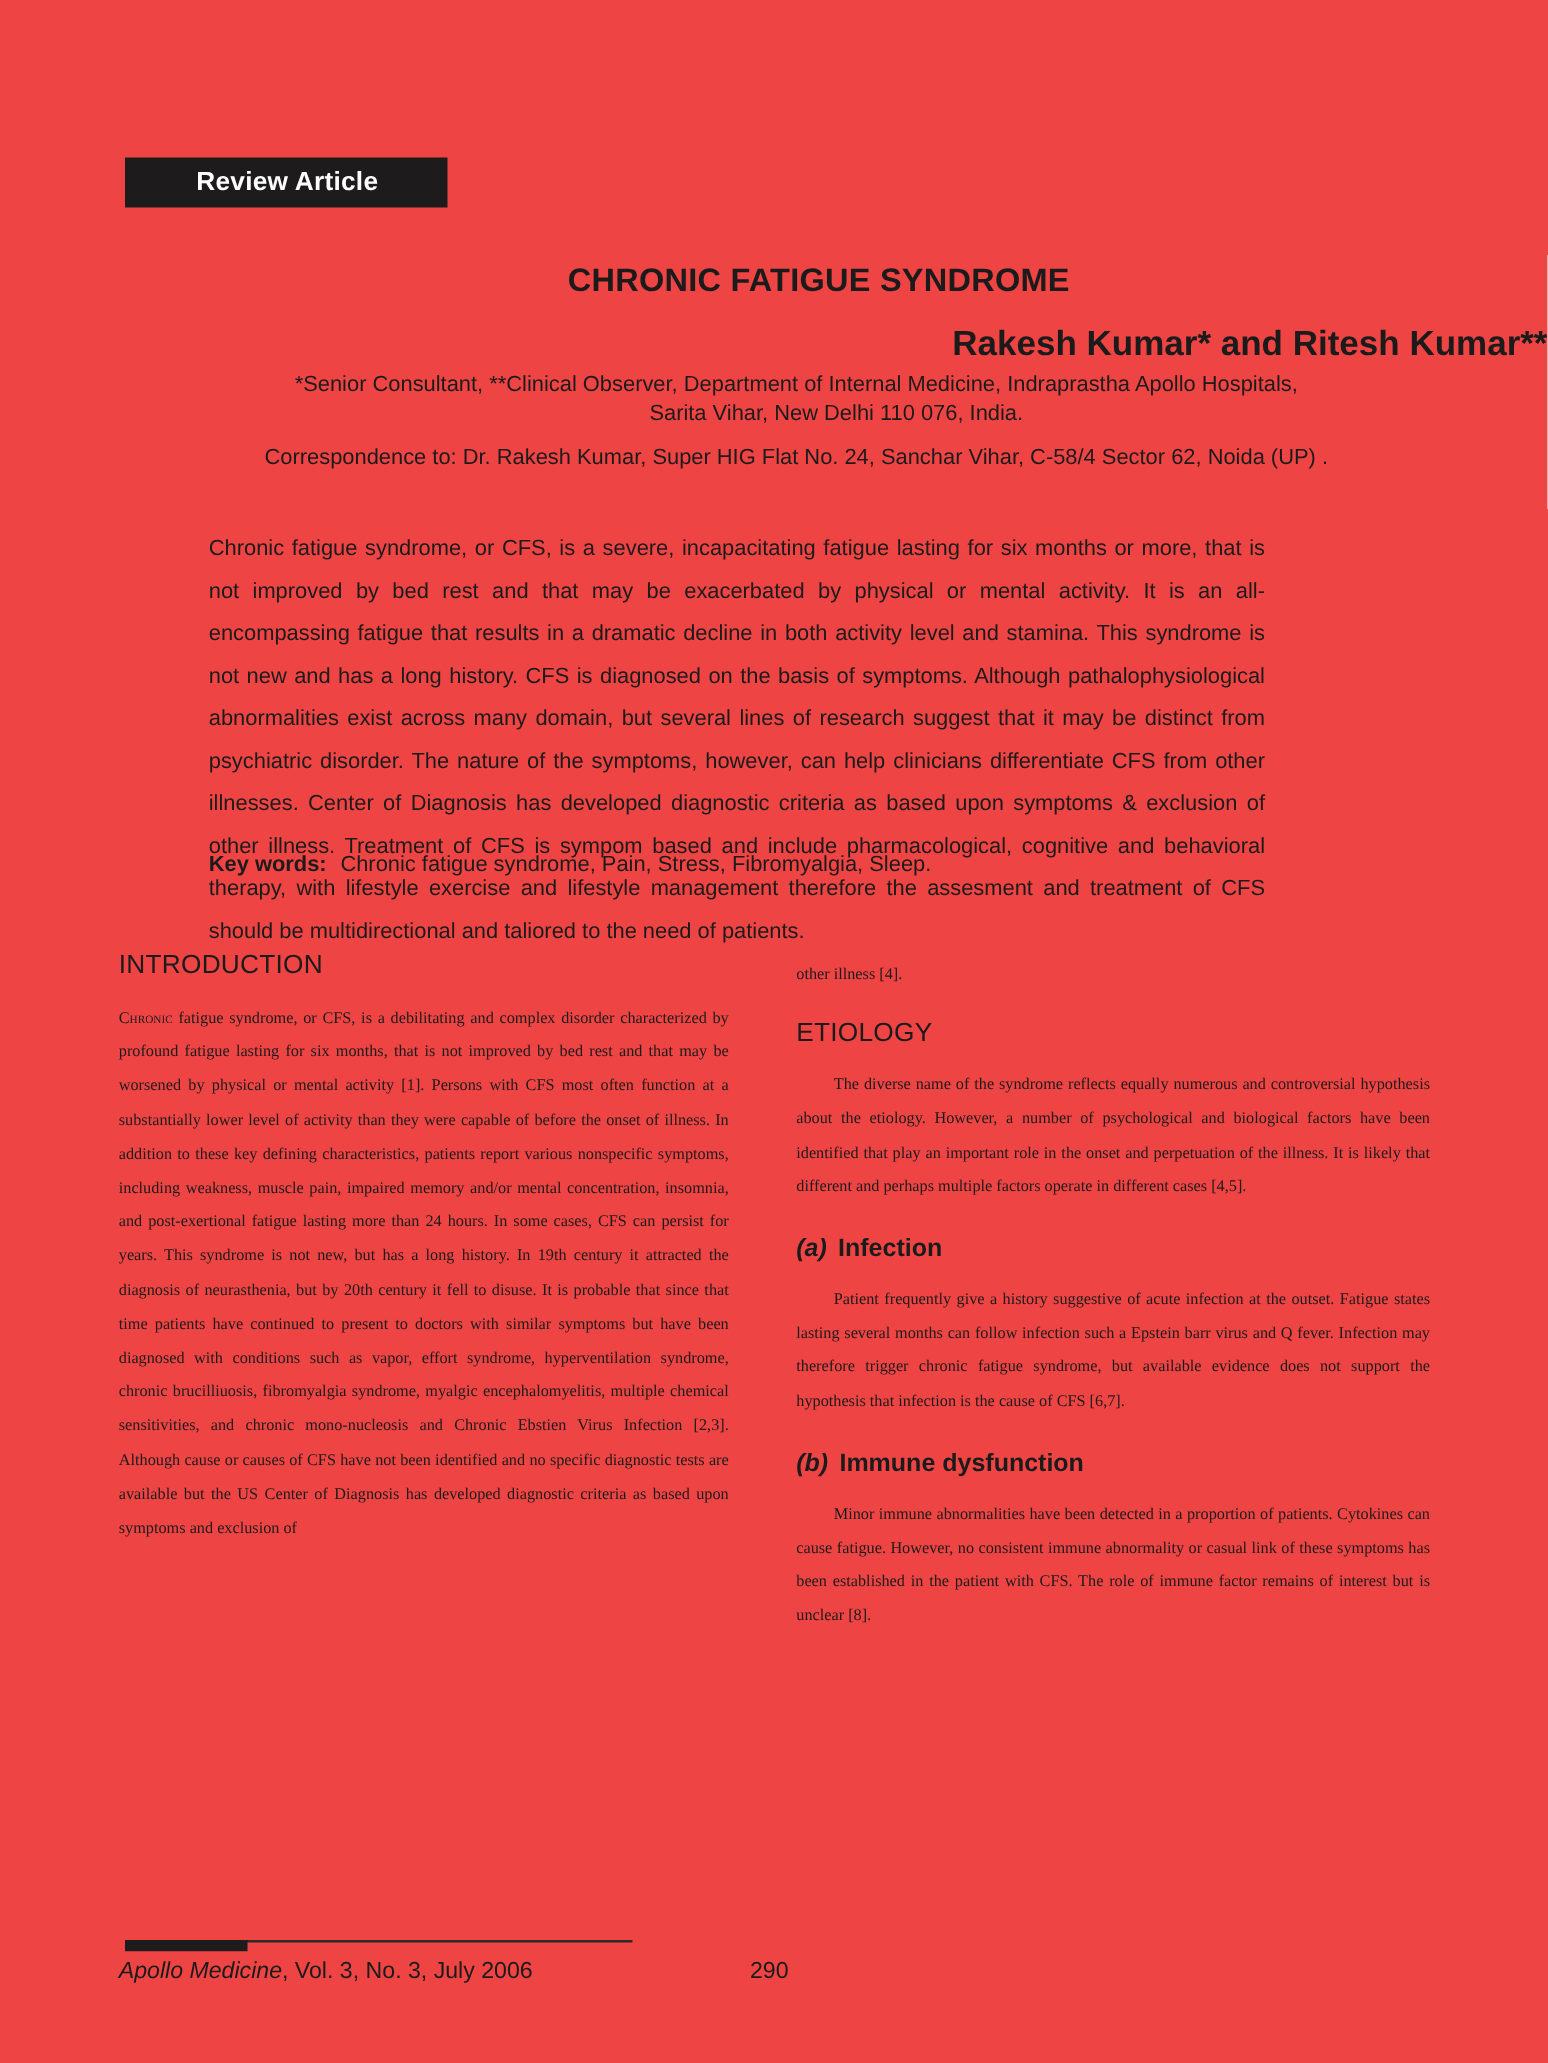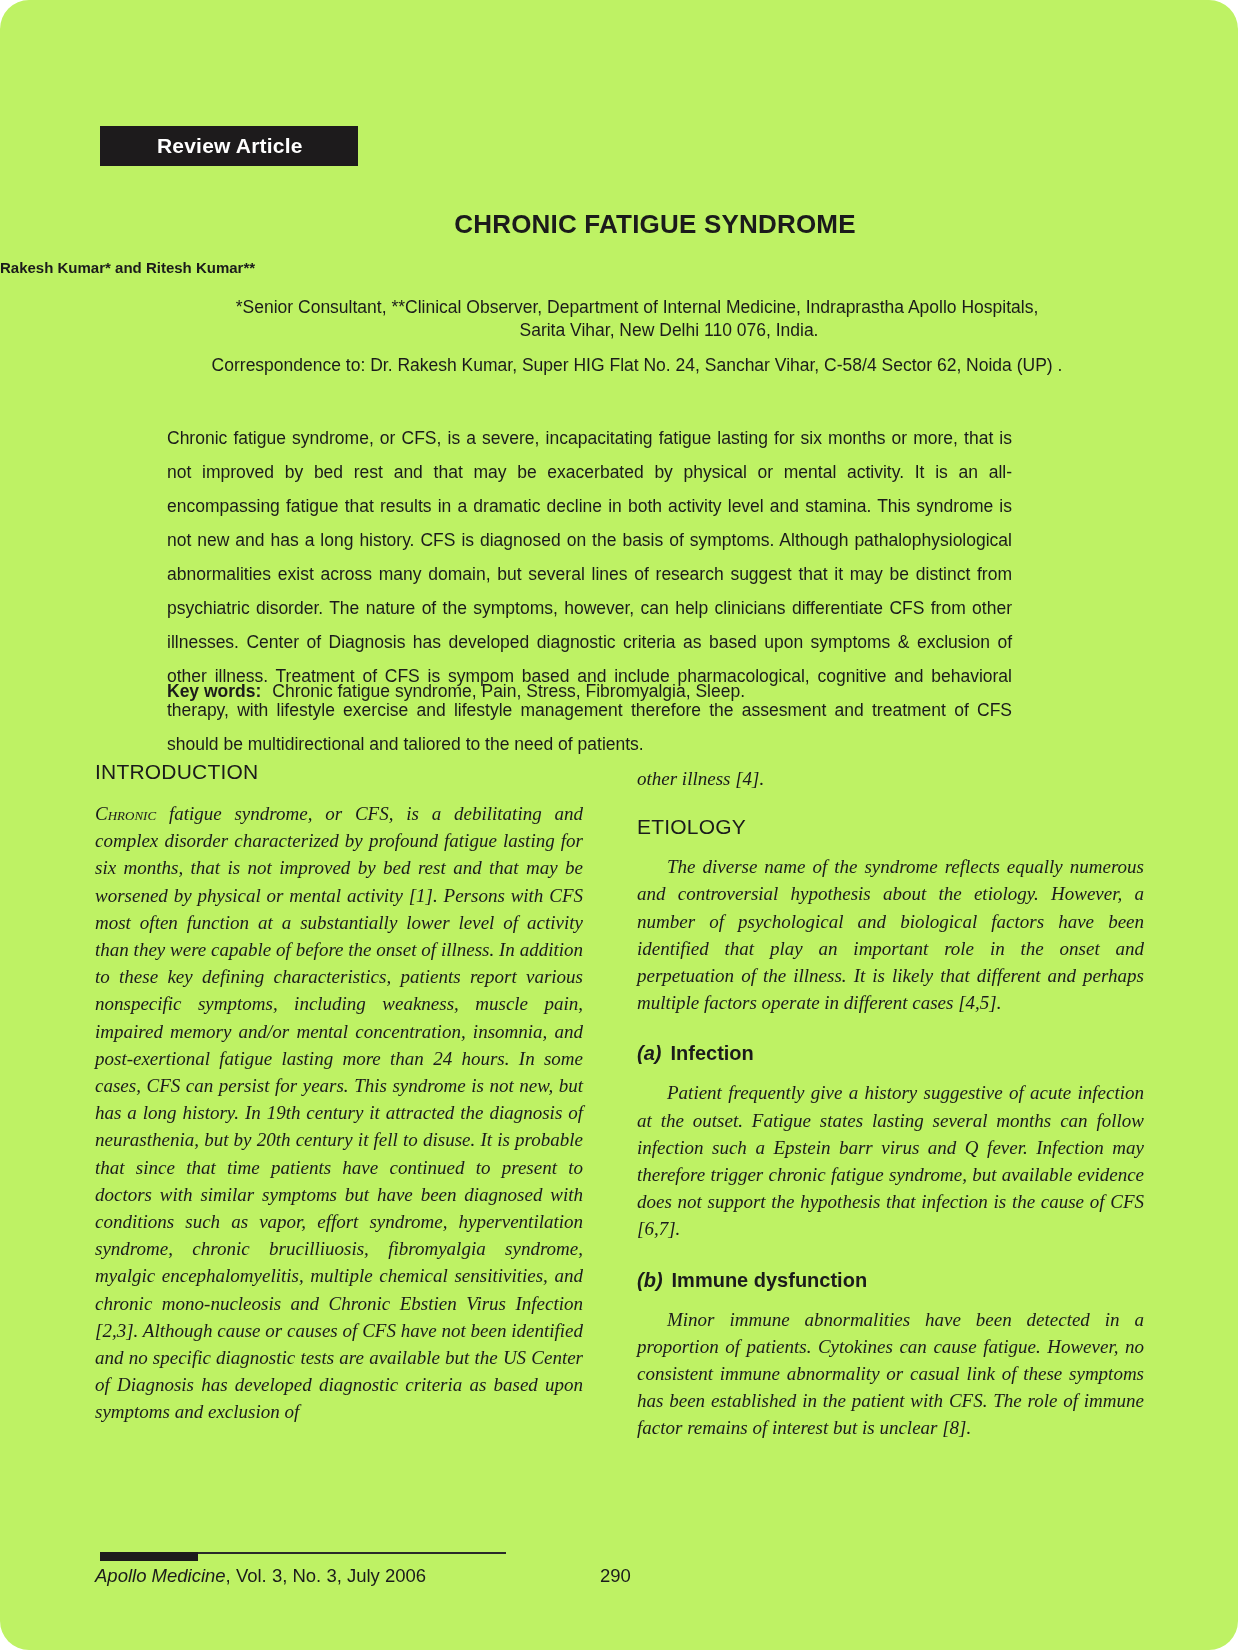--- a/index.html
+++ b/index.html
@@ -1,24 +1,23 @@
 <!DOCTYPE html>
 <html><head>
 <meta charset="utf-8">
 <style>
   html, body { margin: 0; padding: 0; background: #ffffff; }
   .page {
     position: relative;
     width: 1238px;
     height: 1650px;
-    background: #bef264;
+    background: #ef4444;
     color: #1b1b1b;
     font-family: "Liberation Sans", sans-serif;
     overflow: hidden;
-    border-radius: 29px;
   }
   .badge {
     position: absolute;
     left: 100px; top: 126px;
     width: 258px; height: 40px;
     background: #1d1b1c;
     color: #ffffff;
     font-weight: bold;
     font-size: 21px;
     line-height: 40px;
@@ -32,22 +31,22 @@
     margin: 0;
     text-align: center;
     font-size: 26px;
     font-weight: bold;
     letter-spacing: 0.2px;
     padding-left: 36px;
   }
   .authors {
     position: absolute;
     left: 0; top: 259px; width: 100%;
-    text-align: left;
-    font-size: 15px;
+    text-align: right;
+    font-size: 28px;
     font-weight: bold;
   }
   .centerline {
     position: absolute;
     left: 18px; width: 100%;
     text-align: center;
     font-size: 17.5px;
   }
   .affil-1 { top: 297px; }
   .affil-2 { top: 320px; margin-left: 32px; }
@@ -81,25 +80,24 @@
     letter-spacing: 0.2px;
   }
   .col h3 {
     font-family: "Liberation Sans", sans-serif;
     font-size: 20px;
     font-weight: bold;
     margin: 26px 0 0 0;
   }
   .sec-label { font-style: italic; margin-right: 9px; }
   .body-text {
-    font-size: 19px;
+    font-size: 13px;
     line-height: 27.2px;
     text-align: justify;
     margin: 0;
-    font-style: italic;
   }
   .intro-para { margin-top: 16px; }
   .sc { font-variant: small-caps; }
   .carry { margin: 5px 0 0 0; text-align: left; }
   .col-right h2 { margin-top: 23px; }
   .after-head { margin-top: 14px; text-indent: 30px; }
   .footer-rule {
     position: absolute;
     left: 100px; top: 1552px;
     width: 406px; height: 2px;

